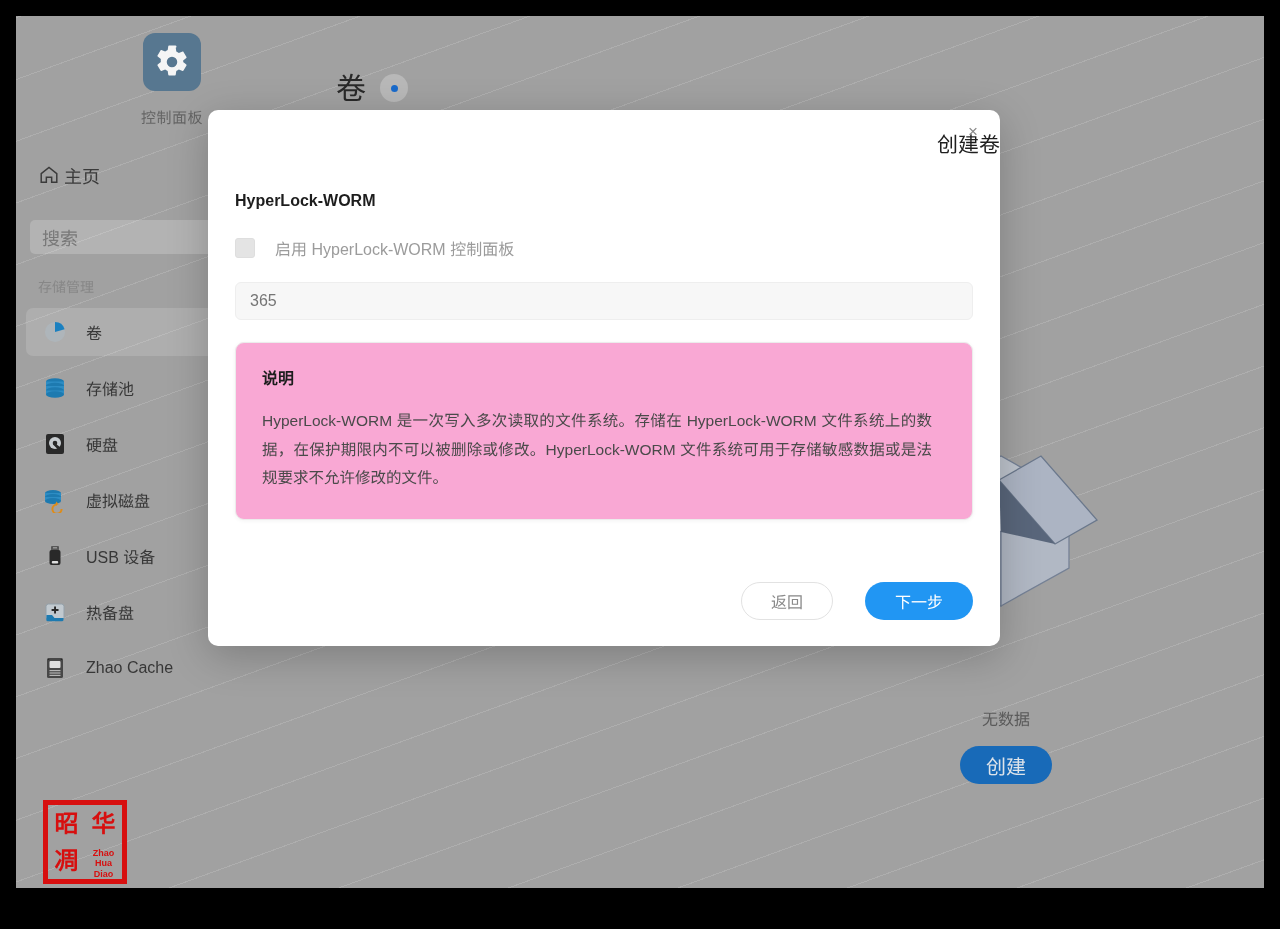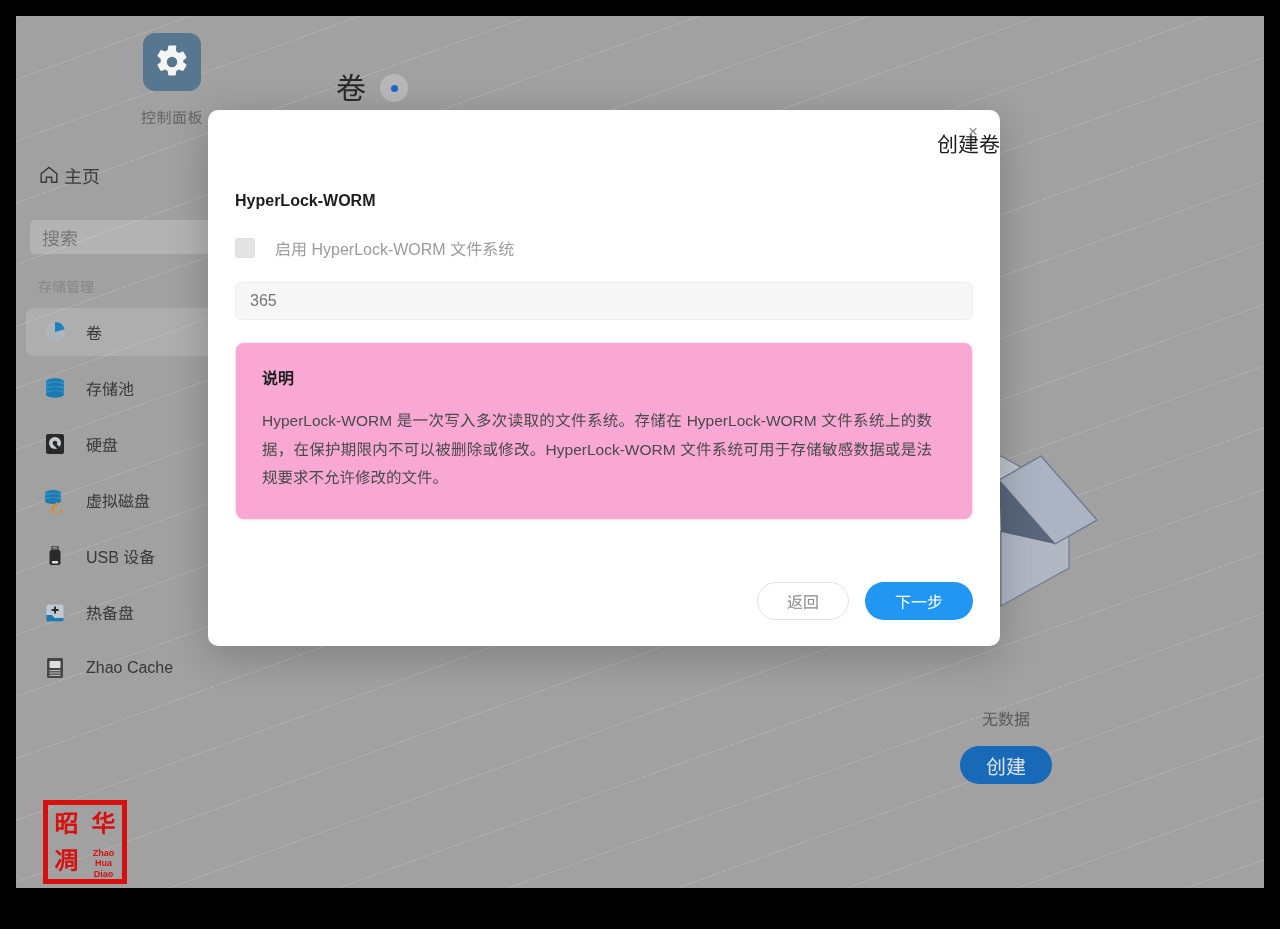--- a/index.html
+++ b/index.html
@@ -358,21 +358,21 @@
     line-height: 1.85;
     text-align: justify;
   }
 
   #dialog-footer {
     position: absolute;
     right: 27px;
     bottom: 26px;
     display: flex;
     align-items: center;
-    gap: 16px;
+    gap: 32px;
   }
   .btn {
     height: 38px;
     border-radius: 19px;
     font-size: 16px;
     display: flex;
     align-items: center;
     justify-content: center;
     cursor: pointer;
     font-family: inherit;
@@ -551,21 +551,21 @@
 
     <div id="dialog">
       <div id="dialog-title">创建卷</div>
       <button id="dialog-close">×</button>
 
       <div id="dialog-body">
         <div id="section-heading">HyperLock-WORM</div>
 
         <div class="form-row">
           <div id="worm-checkbox"></div>
-          <div id="worm-checkbox-label">启用 HyperLock-WORM 文件系统</div>
+          <div id="worm-checkbox-label">启用 HyperLock-WORM 控制面板</div>
         </div>
 
         <div class="form-row">
           <input id="period-input" type="text" disabled="" placeholder="365" style="">
         </div>
 
         <div id="info-card">
           <div id="info-title">说明</div>
           <div id="info-body">HyperLock-WORM 是一次写入多次读取的文件系统。存储在 HyperLock-WORM 文件系统上的数据，在保护期限内不可以被删除或修改。HyperLock-WORM 文件系统可用于存储敏感数据或是法规要求不允许修改的文件。</div>
         </div>

